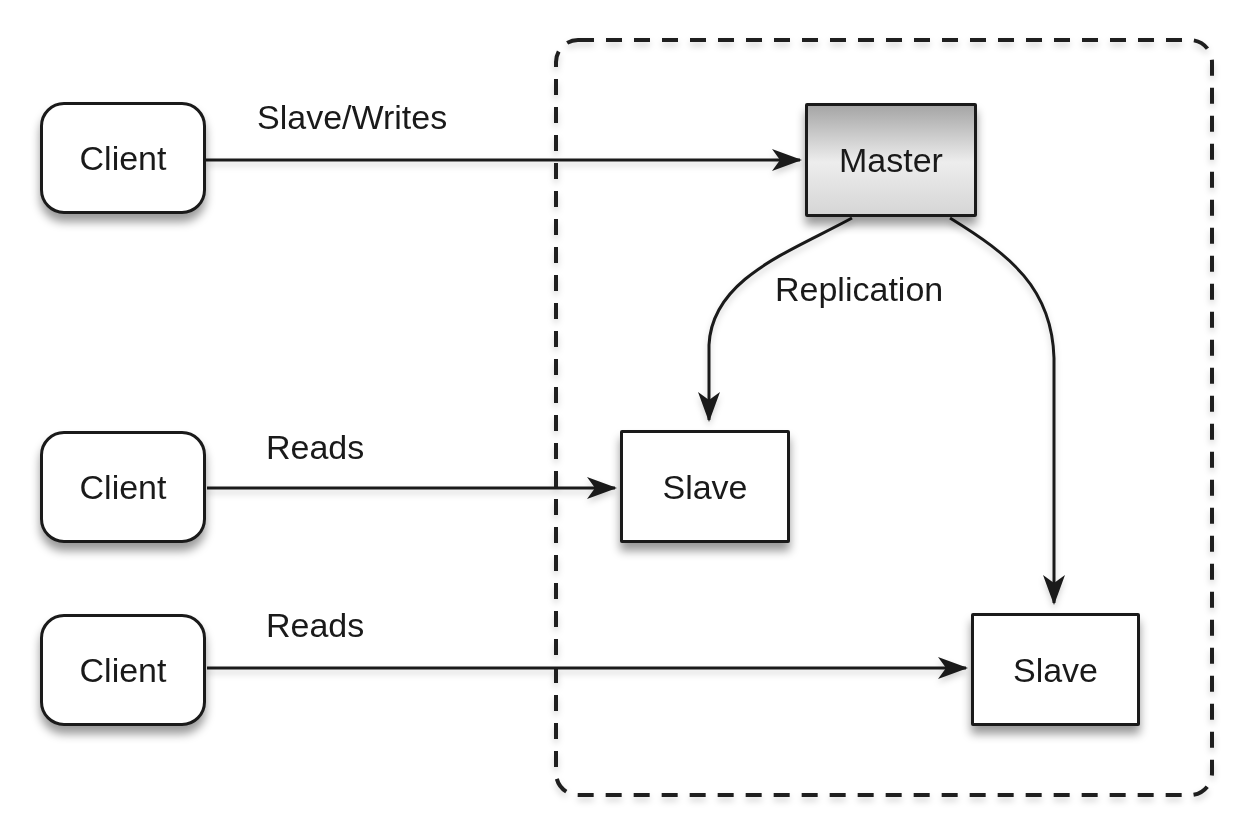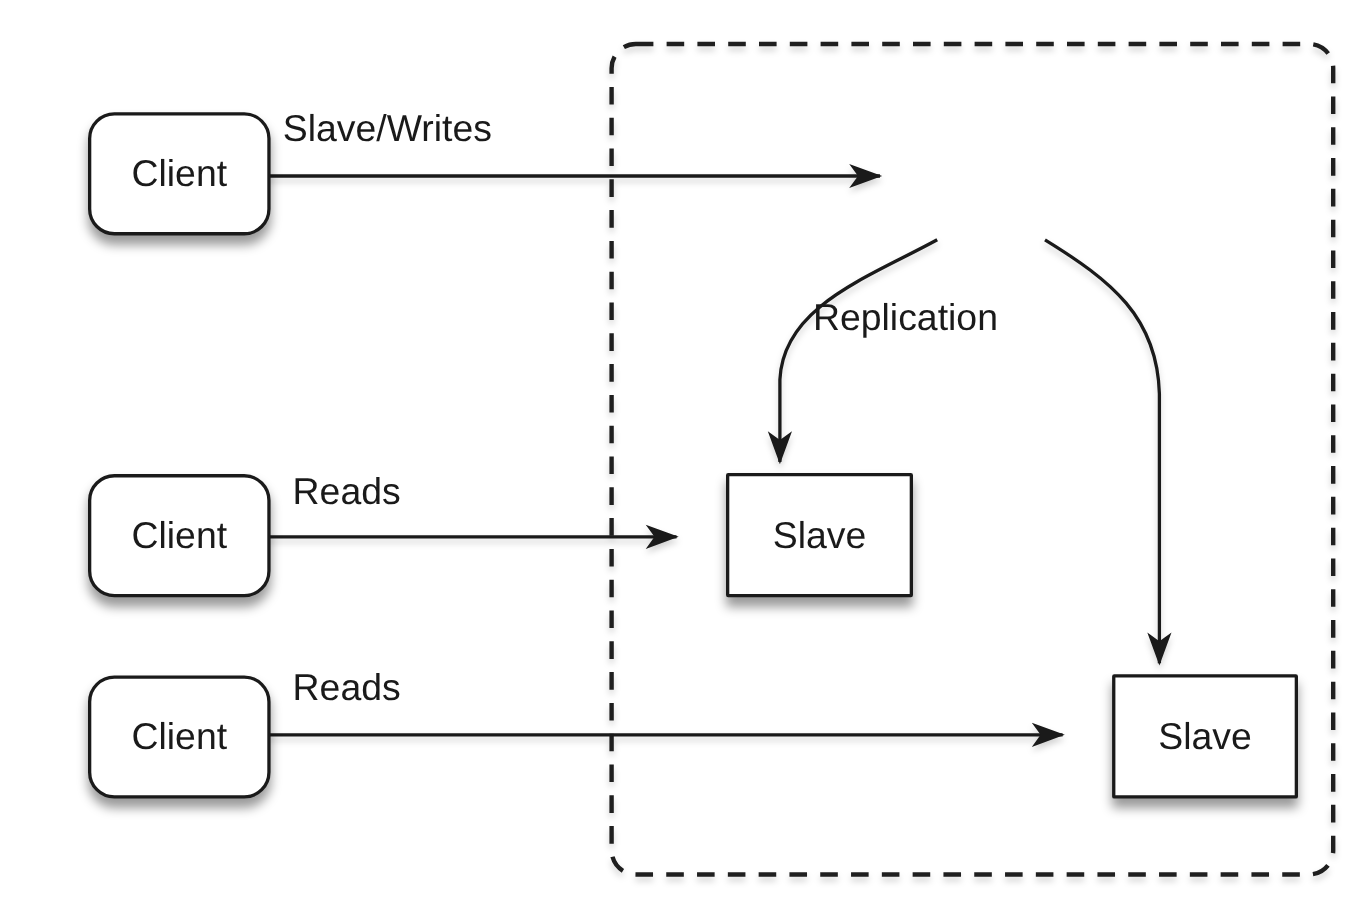--- a/index.html
+++ b/index.html
@@ -27,21 +27,20 @@
     position: absolute;
     display: flex;
     align-items: center;
     justify-content: center;
     box-sizing: border-box;
     border: 3px solid var(--ink, #1a1a1a);
     background: #ffffff;
     font-size: 34px;
     line-height: 1;
     box-shadow: 0 8px 10px rgba(0,0,0,0.40);
-    margin-left: 40px;
   }
   .node.client {
     width: 166px;
     height: 112px;
     border-radius: 24px;
   }
   .node.rect {
     border-radius: 2px;
   }
   .node.master {
@@ -56,21 +55,21 @@
   .client-3 { left: 40px; top: 614px; }
   .edge-label {
     position: absolute;
     font-size: 34px;
     line-height: 1;
     white-space: nowrap;
   }
   .lbl-reads-writes { left: 257px; top: 100px; }
   .lbl-reads-mid    { left: 266px; top: 430px; }
   .lbl-reads-bottom { left: 266px; top: 608px; }
-  .lbl-replication  { left: 739px; top: 272px; }
+  .lbl-replication  { left: 775px; top: 272px; }
 </style>
 </head>
 <body>
 
 <div class="canvas" style="--bg: #ffffff; --ink: #1a1a1a;">
 
   <svg class="wires" viewBox="0 0 1246 839" xmlns="http://www.w3.org/2000/svg">
     <defs>
       <marker id="arrow" markerUnits="userSpaceOnUse" markerWidth="32" markerHeight="24" refX="29" refY="12" orient="auto">
         <path d="M1,1 L31,12 L1,23 L9,12 Z" fill="#1a1a1a"></path>
@@ -95,20 +94,23 @@
   </div>
 
   <div class="node client client-2">
     <span>Client</span>
   </div>
 
   <div class="node client client-3">
     <span>Client</span>
   </div>
 
+  <div class="node rect master">
+    <span>Master</span>
+  </div>
 
   <div class="node rect slave-mid">
     <span>Slave</span>
   </div>
 
   <div class="node rect slave-bottom">
     <span>Slave</span>
   </div>
 
   <div class="edge-label lbl-reads-writes">Slave/Writes</div>

